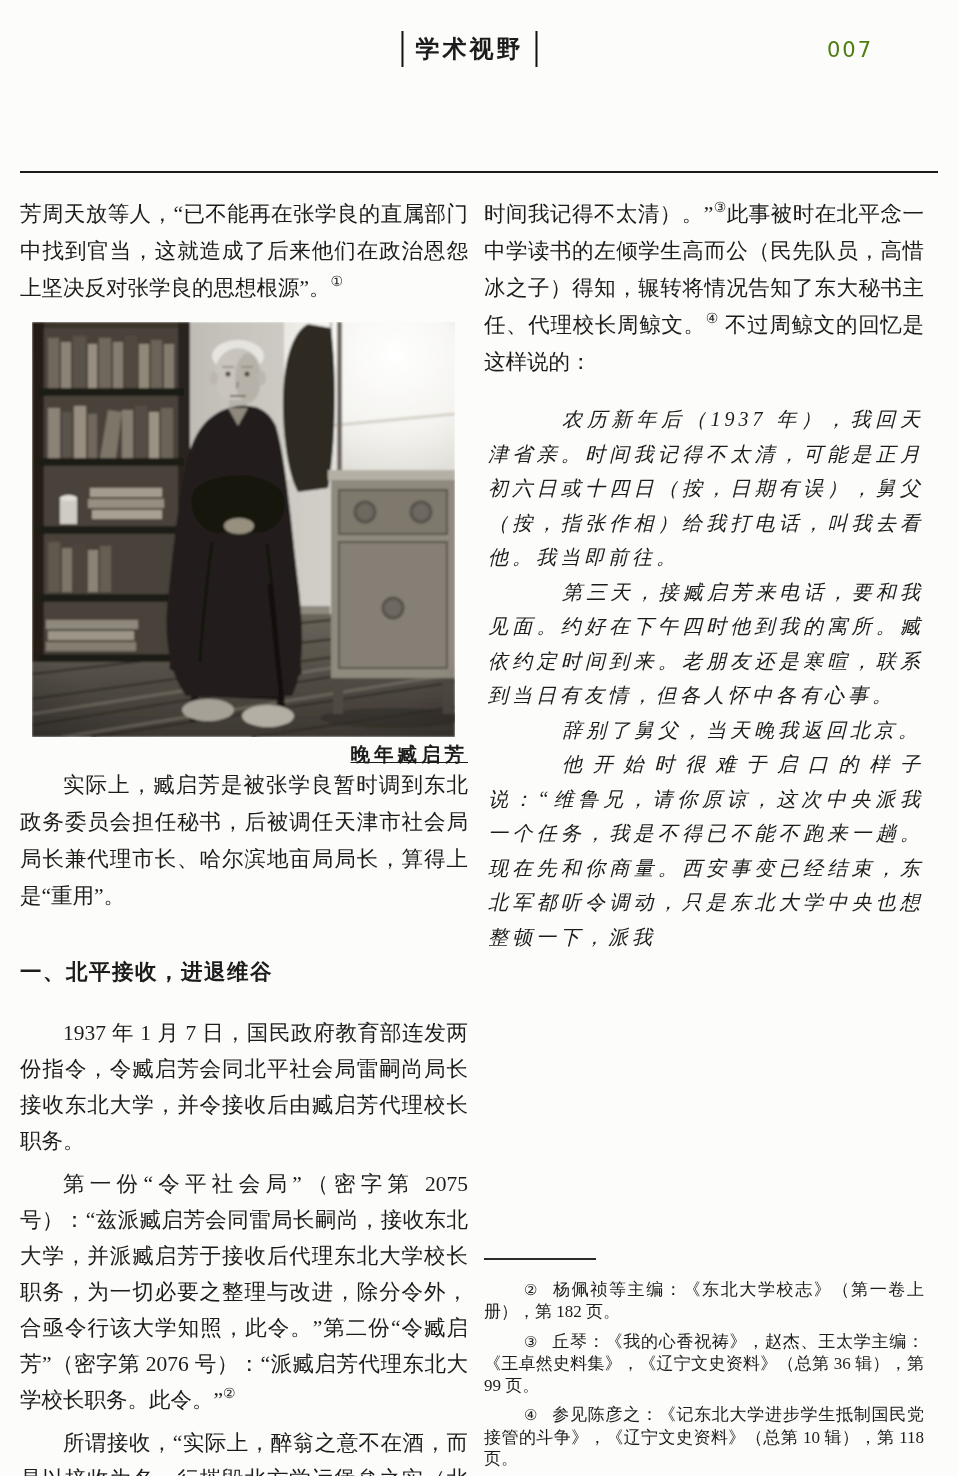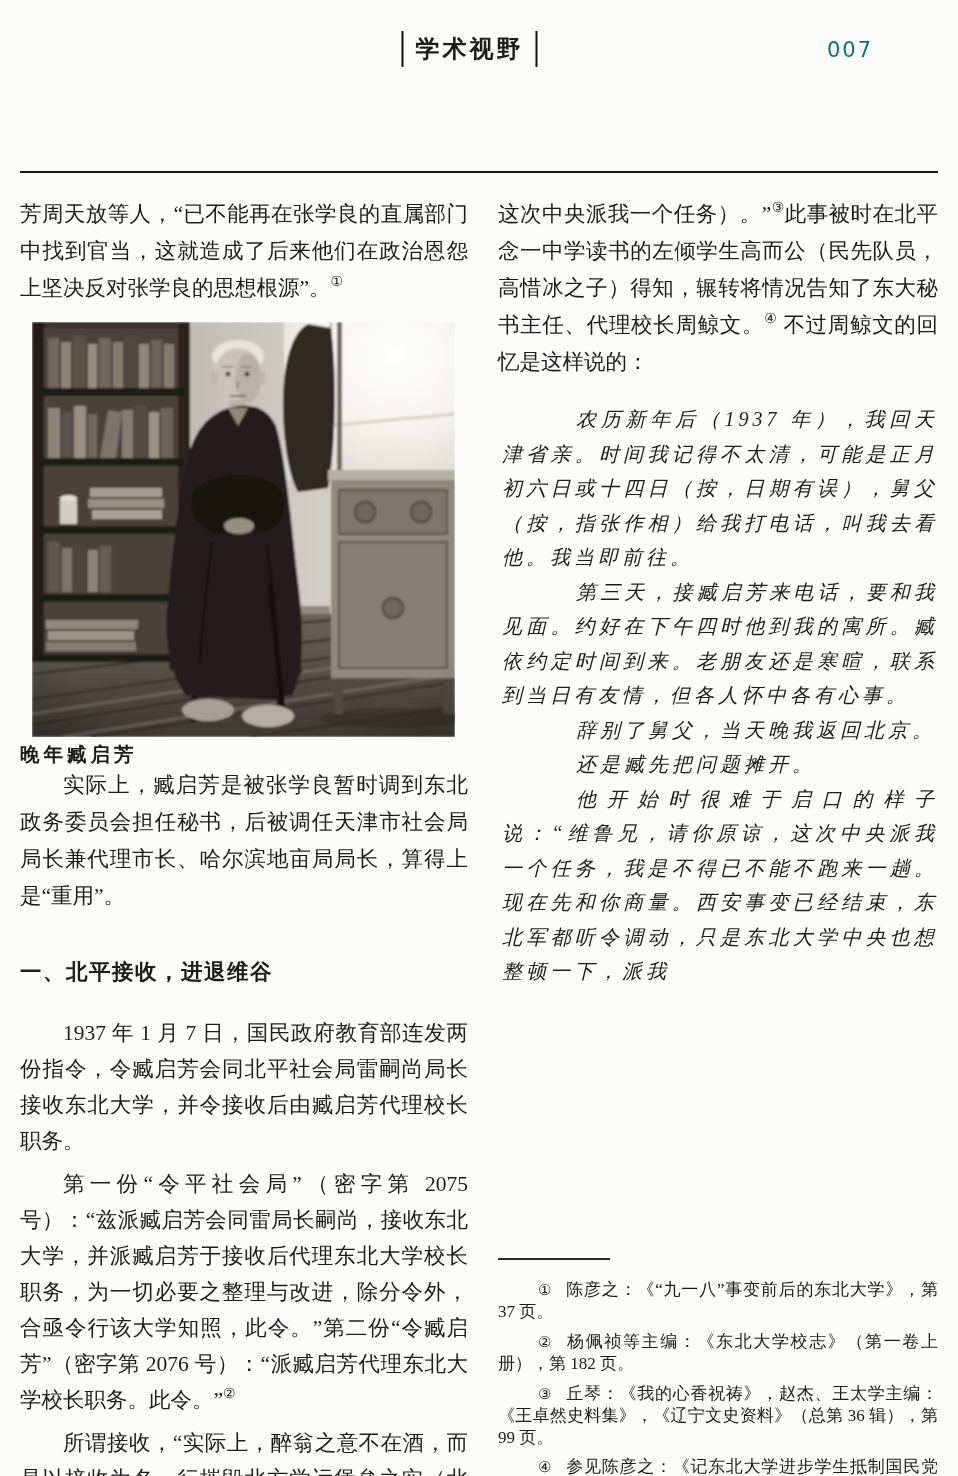--- a/index.html
+++ b/index.html
@@ -13,40 +13,40 @@
   
   .journal-title{
     position:absolute;top:31px;left:50%;transform:translateX(-57%);
     font-family:"Liberation Sans","DejaVu Sans",sans-serif;
     font-weight:bold;font-size:24px;letter-spacing:3px;line-height:30px;
     padding:3px 12px;border-left:2.5px solid #111;border-right:2.5px solid #111;
   }
   .page-number{
     position:absolute;top:38px;right:85px;
     font-family:"DejaVu Sans","Liberation Sans",sans-serif;
-    font-size:21px;letter-spacing:2px;color:#0f766e;
+    font-size:21px;letter-spacing:2px;color:#4d7c0f;
   }
   .top-rule{position:absolute;top:171px;left:20px;right:20px;height:2px;background:#1b1b1b;}
 
   
-  .columns{position:absolute;top:196px;left:20px;right:20px;bottom:0;display:flex;gap:30px;overflow:hidden;}
+  .columns{position:absolute;top:196px;left:20px;right:20px;bottom:0;display:flex;gap:16px;overflow:hidden;}
   .col{overflow:visible;}
   .col-left{width:448px;}
   .col-right{width:440px;position:relative;}
 
   p.body{
     margin:0;font-size:21.5px;line-height:37px;
     text-align:justify;text-justify:inter-character;text-indent:2em;
   }
   p.tight{line-height:36px;margin-top:7px;}
   p.noindent{text-indent:0;}
   sup{font-size:14px;line-height:0;position:relative;top:-1px;vertical-align:super;}
 
   
-  figure.photo-figure{margin:15px 0 0 0;padding:0;text-align:left;}
+  figure.photo-figure{margin:15px 0 0 0;padding:0;text-align:right;text-decoration:underline;}
   figure.photo-figure svg{display:block;margin-left:12px;}
   figcaption.caption{
     font-family:"Liberation Sans","DejaVu Sans",sans-serif;
     font-weight:bold;font-size:19.5px;line-height:26px;margin-top:4px;letter-spacing:4px;
   }
 
   h2.heading{
     margin:40px 0 26px 0;text-align:left;
     font-family:"Liberation Sans","DejaVu Sans",sans-serif;
     font-weight:bold;font-size:21.5px;line-height:34px;letter-spacing:1.5px;
@@ -248,35 +248,31 @@
       <p class="body">实际上，臧启芳是被张学良暂时调到东北政务委员会担任秘书，后被调任天津市社会局局长兼代理市长、哈尔滨地亩局局长，算得上是“重用”。</p>
 
       <h2 class="heading">一、北平接收，进退维谷</h2>
 
       <p class="body tight">1937 年 1 月 7 日，国民政府教育部连发两份指令，令臧启芳会同北平社会局雷嗣尚局长接收东北大学，并令接收后由臧启芳代理校长职务。</p>
       <p class="body tight"><span>第一份“令平社会局”（密字第 2075 号）：“兹派臧启芳会同雷局长嗣尚，接收东北大学，并派臧启芳于接收后代理东北大学校长职务，为一切必要之整理与改进，除分令外，合亟令行该大学知照，此令。”第二份“令臧启芳”（密字第 2076 号）：“派臧启芳代理东北大学校长职务。此令。”</span><sup>②</sup></p>
       <p class="body tight">所谓接收，“实际上，醉翁之意不在酒，而是以接收为名，行摧毁北方学运堡垒之实（北平学</p>
     </section>
 
     <section class="col col-right">
-      <p class="body noindent"><span>这次中央派我一个任务）。”</span><sup>③</sup><span>此事被时在北平念一中学读书的左倾学生高而公（民先队员，高惜冰之子）得知，辗转将情况告知了东大秘书主任、代理校长周鲸文。</span><sup>④</sup><span> 不过周鲸文的回忆是这样说的：</span></p>
+      <p class="body noindent"><span>时间我记得不太清）。”</span><sup>③</sup><span>此事被时在北平念一中学读书的左倾学生高而公（民先队员，高惜冰之子）得知，辗转将情况告知了东大秘书主任、代理校长周鲸文。</span><sup>④</sup><span> 不过周鲸文的回忆是这样说的：</span></p>
 
       <div class="quote">
         <p>农历新年后（1937 年），我回天津省亲。时间我记得不太清，可能是正月初六日或十四日（按，日期有误），舅父（按，指张作相）给我打电话，叫我去看他。我当即前往。</p>
         <p>第三天，接臧启芳来电话，要和我见面。约好在下午四时他到我的寓所。臧依约定时间到来。老朋友还是寒暄，联系到当日有友情，但各人怀中各有心事。</p>
         <p>辞别了舅父，当天晚我返回北京。</p>
-        <p>还是臧先把问题摊开。</p>
         <p>他开始时很难于启口的样子说：“维鲁兄，请你原谅，这次中央派我一个任务，我是不得已不能不跑来一趟。现在先和你商量。西安事变已经结束，东北军都听令调动，只是东北大学中央也想整顿一下，派我</p>
       </div>
 
       <div class="footnotes">
         <div class="fn-rule"></div>
-        <p class="fn">
-          <span class="fn-marker">①</span><span>陈彦之：《“九一八”事变前后的东北大学》，第 37 页。</span>
-        </p>
         <p class="fn">
           <span class="fn-marker">②</span><span>杨佩祯等主编：《东北大学校志》（第一卷上册），第 182 页。</span>
         </p>
         <p class="fn">
           <span class="fn-marker">③</span><span>丘琴：《我的心香祝祷》，赵杰、王太学主编：《王卓然史料集》，《辽宁文史资料》（总第 36 辑），第 99 页。</span>
         </p>
         <p class="fn">
           <span class="fn-marker">④</span><span>参见陈彦之：《记东北大学进步学生抵制国民党接管的斗争》，《辽宁文史资料》（总第 10 辑），第 118 页。</span>
         </p>
       </div>

